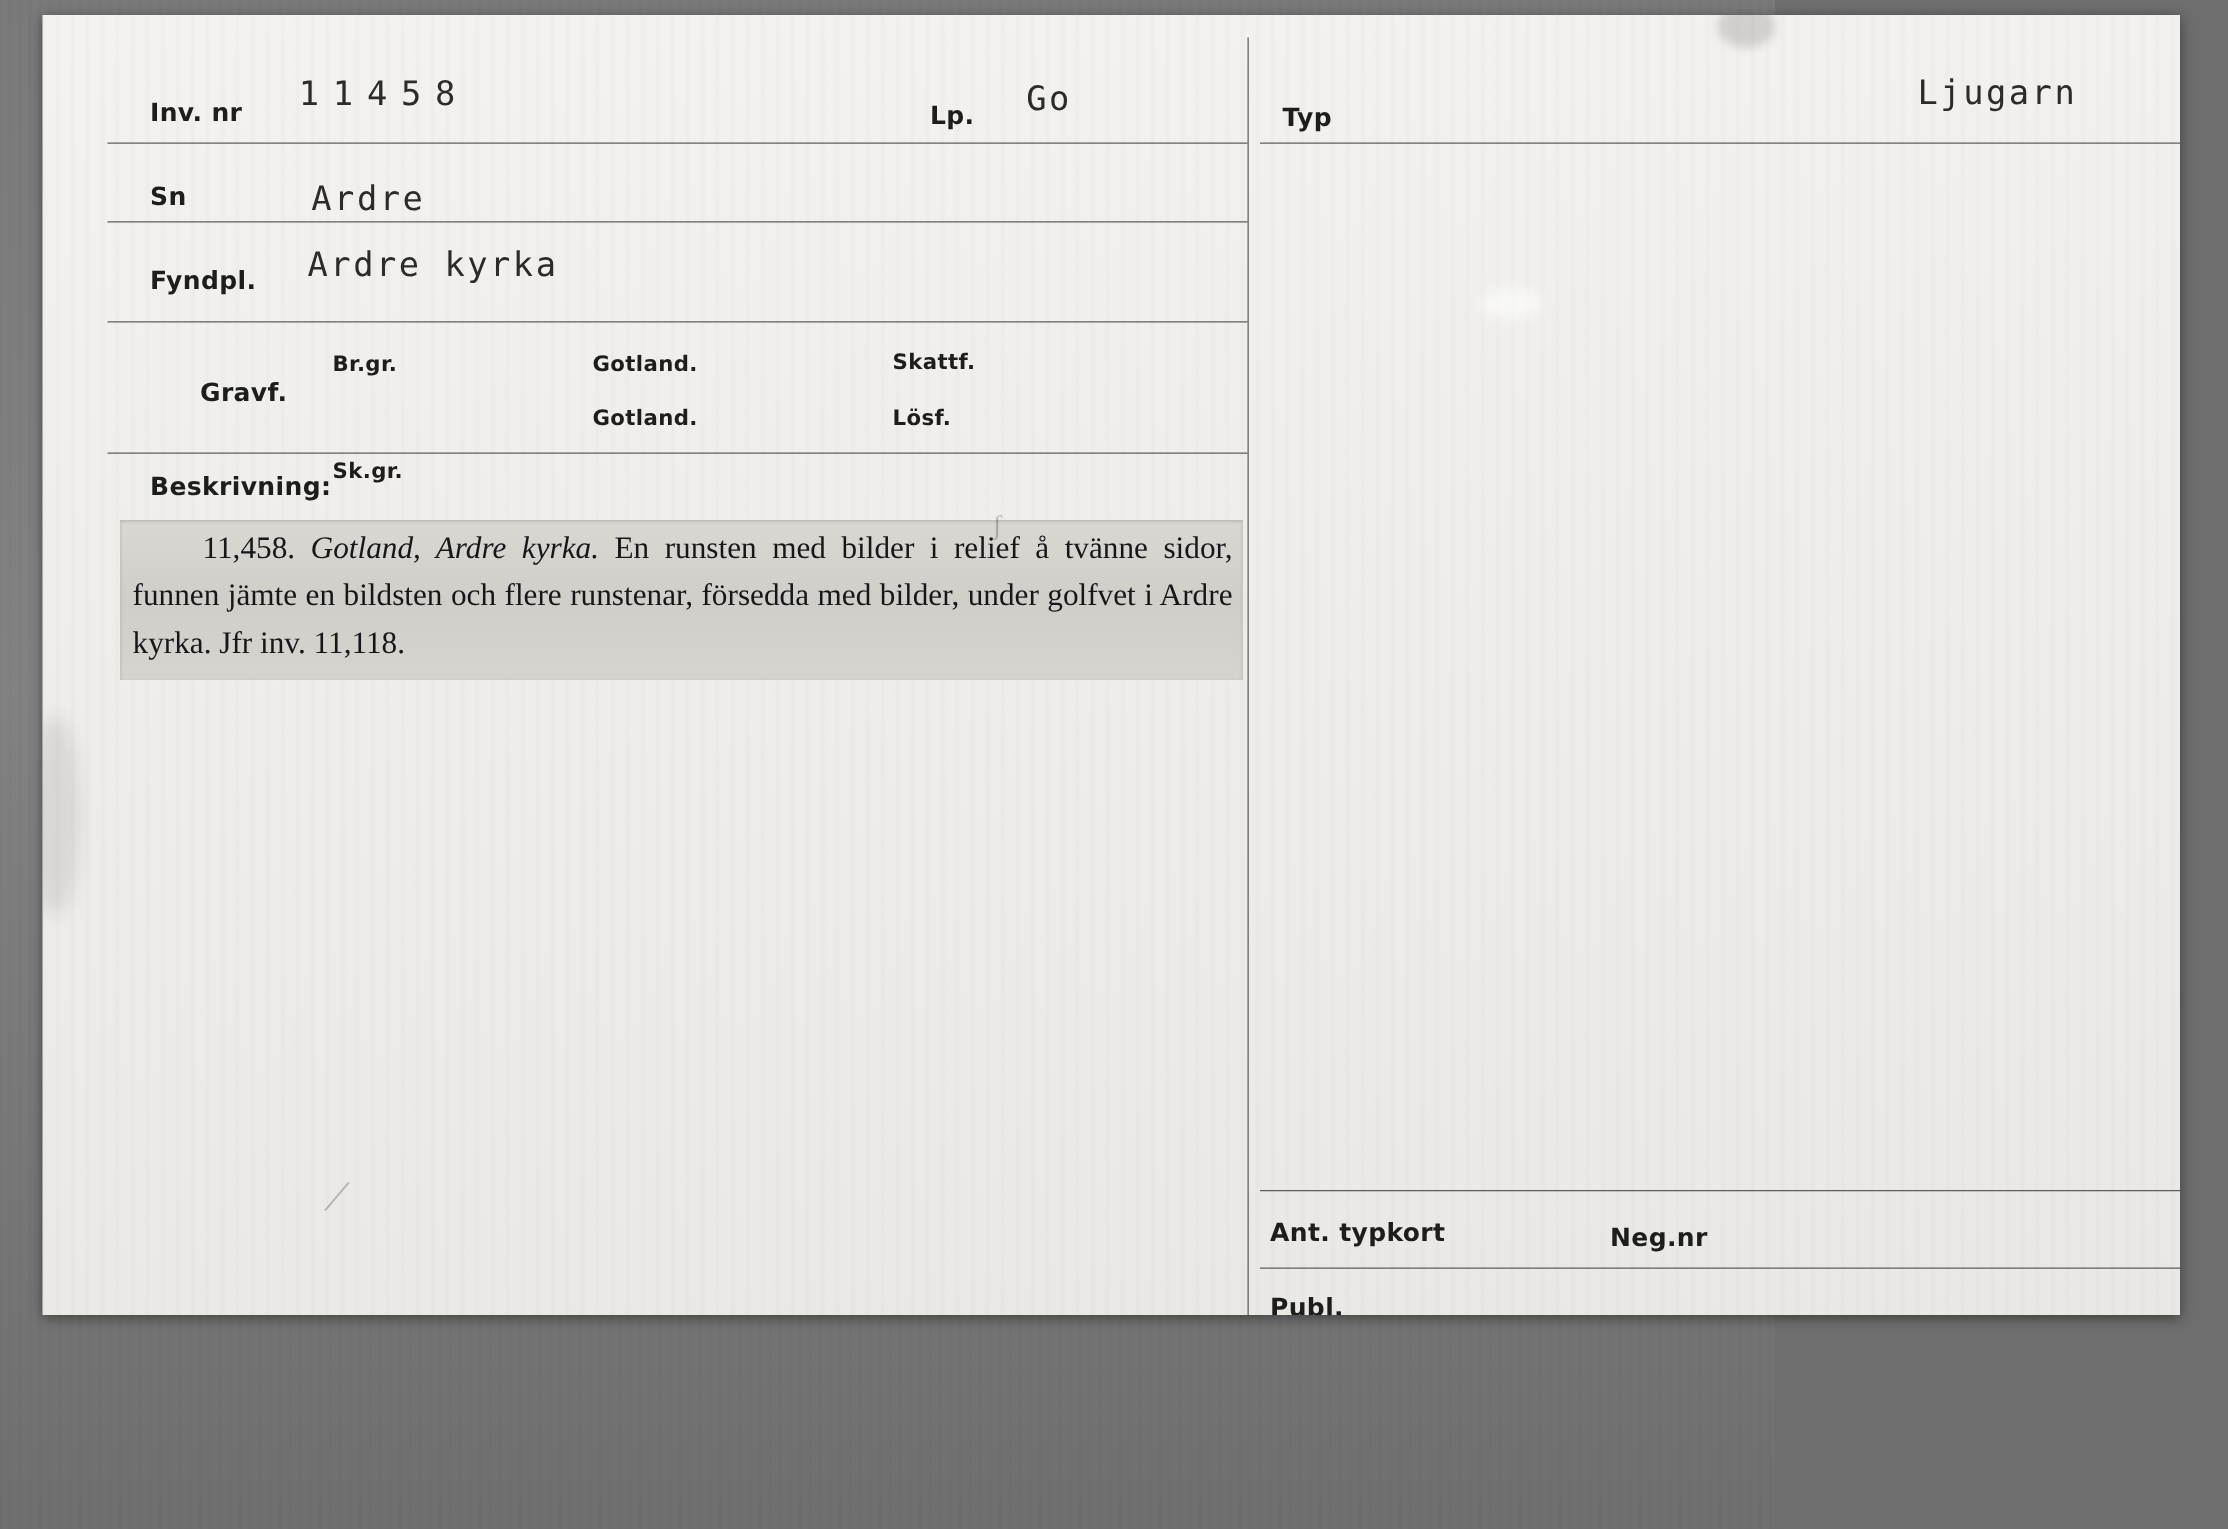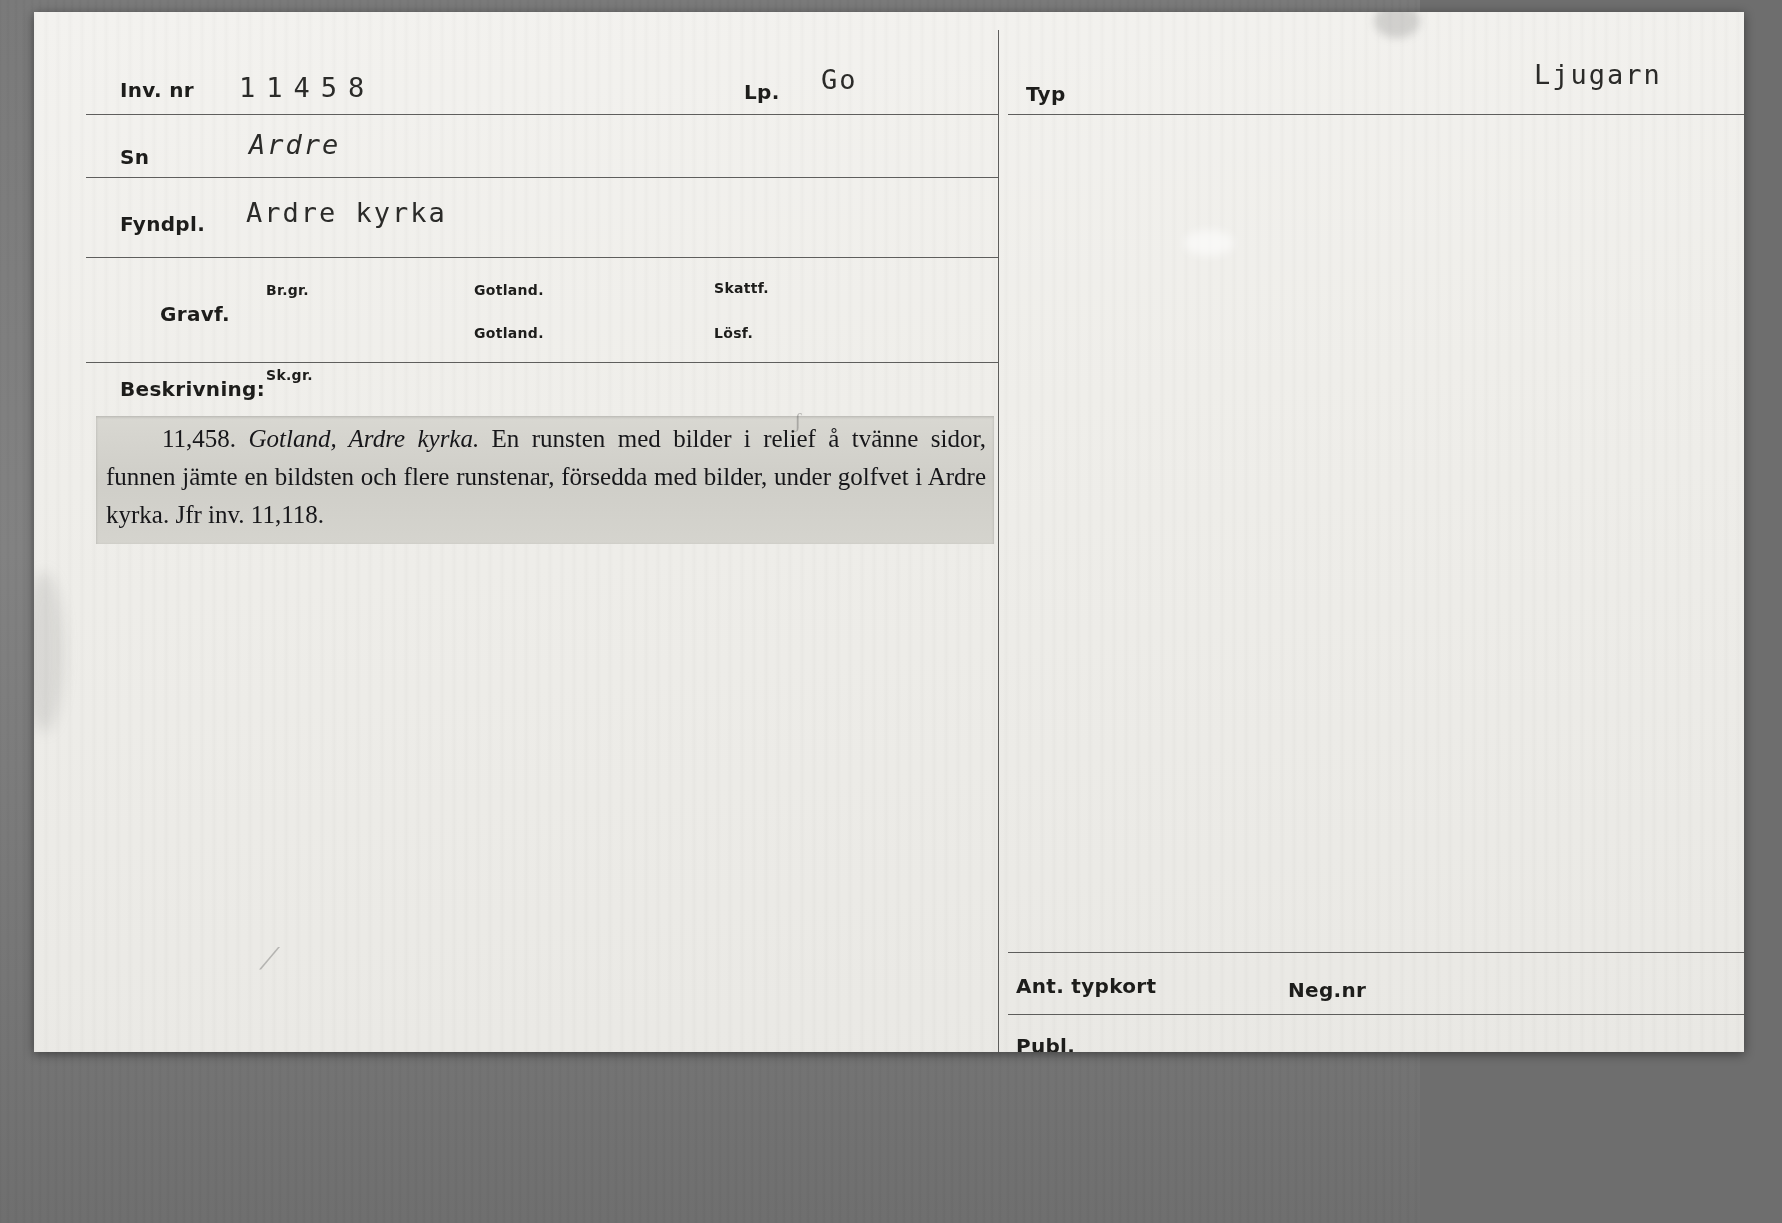--- a/index.html
+++ b/index.html
@@ -71,21 +71,21 @@
   
   .plabel {
     position: absolute;
     font-family: "DejaVu Sans", sans-serif;
     font-weight: 700;
     font-size: 20px;
     color: #1d1d1b;
     letter-spacing: 0.3px;
     white-space: nowrap;
   }
-  .plabel.small { font-size: 14px; }
+  .plabel.small { font-size: 17px; }
 
   
   .tw {
     position: absolute;
     font-family: "DejaVu Sans Mono", monospace;
     font-size: 27px;
     color: #2b2b29;
     letter-spacing: 2px;
     white-space: nowrap;
   }
@@ -171,24 +171,24 @@
     <div class="plabel small" style="left:232px; top:313px;margin-top:42px;">Sk.gr.</div>
     <div class="plabel small" style="left:440px; top:313px;">Gotland.</div>
     <div class="plabel small" style="left:680px; top:313px;">Lösf.</div>
 
     <div class="plabel" style="left:86px; top:365px;">Beskrivning:</div>
 
     <div class="plabel" style="left:982px; top:962px;">Ant. typkort</div>
     <div class="plabel" style="left:1254px; top:966px;">Neg.nr</div>
     <div class="plabel" style="left:982px; top:1022px;">Publ.</div>
 
-    <div class="tw wide" style="left:205px; top:48px;margin-top:12px;">11458</div>
+    <div class="tw wide" style="left:205px; top:48px;">11458</div>
     <div class="tw" style="left:787px; top:52px;">Go</div>
     <div class="tw" style="left:1500px; top:47px;">Ljugarn</div>
-    <div class="tw" style="left:215px; top:117px;font-style:italic;">Ardre</div>
+    <div class="tw" style="left:215px; top:132px;">Ardre</div>
     <div class="tw" style="left:212px; top:185px;">Ardre kyrka</div>
 
     <div class="ghost" style="left:78px; top:408px;">inv. nr.</div>
     <div class="ghost" style="left:170px; top:448px;">bildstenar  runstenar</div>
     <div class="ghost" style="left:180px; top:486px;">Gotland  Ardre kyrka</div>
 
     <div id="slip"></div>
     <div id="slip-text">
       <span class="num">11,458.</span>
       <span class="it">Gotland, Ardre kyrka.</span><span> En runsten med bilder i relief å tvänne sidor, funnen jämte en bildsten och flere runstenar, försedda med bilder, under golfvet i Ardre kyrka.  Jfr inv. 11,118.</span>

